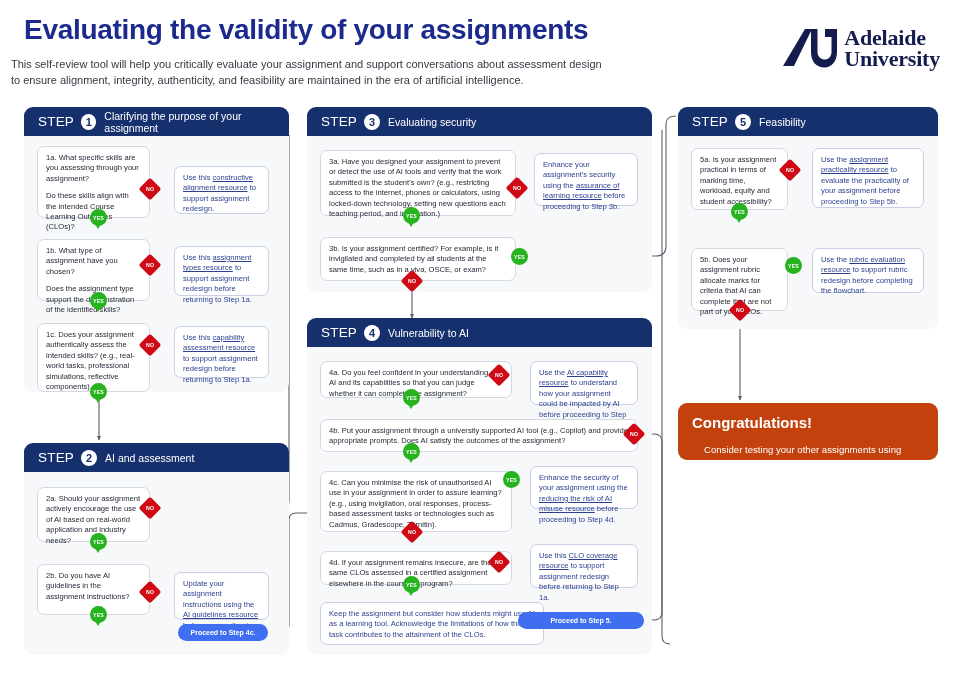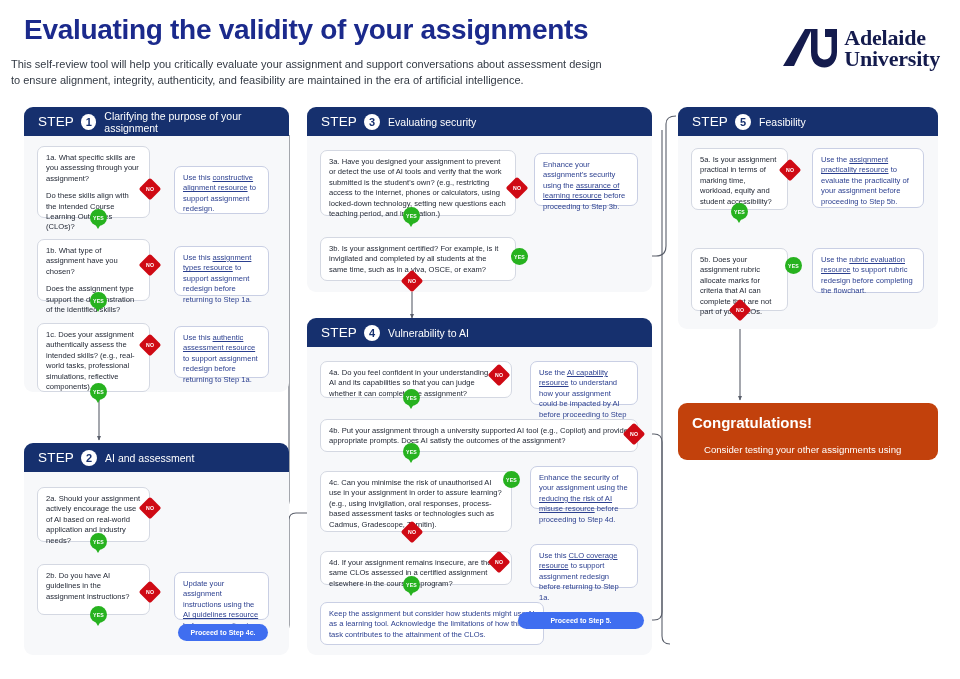--- a/index.html
+++ b/index.html
@@ -256,21 +256,21 @@
     <span>YES</span>
   </div>
 
   <div class="qbox" style="left:37px; top:323px; width:113px; height:69px;">
     <p>1c. Does your assignment authentically assess the intended skills? (e.g., real-world tasks, professional simulations, reflective components).</p>
   </div>
   <div class="no" style="left:142px; top:337px;">
     <span>NO</span>
   </div>
   <div class="rbox" style="left:174px; top:326px; width:95px; height:52px;">
-    <p><span>Use this </span><u>authentic assessment resource</u><span> to support assignment redesign before returning to Step 1a.</span></p>
+    <p><span>Use this </span><u>capability assessment resource</u><span> to support assignment redesign before returning to Step 1a.</span></p>
   </div>
   <div class="yes" style="left:90px; top:383px;">
     <span>YES</span>
   </div>
 
   <div class="panel" style="left:24px; top:443px; width:265px; height:212px;"></div>
   <div class="step-head" style="left:24px; top:443px; width:265px;">
     <span class="word">STEP</span>
     <span class="step-num">2</span>
     <span class="ttl">AI and assessment</span>

